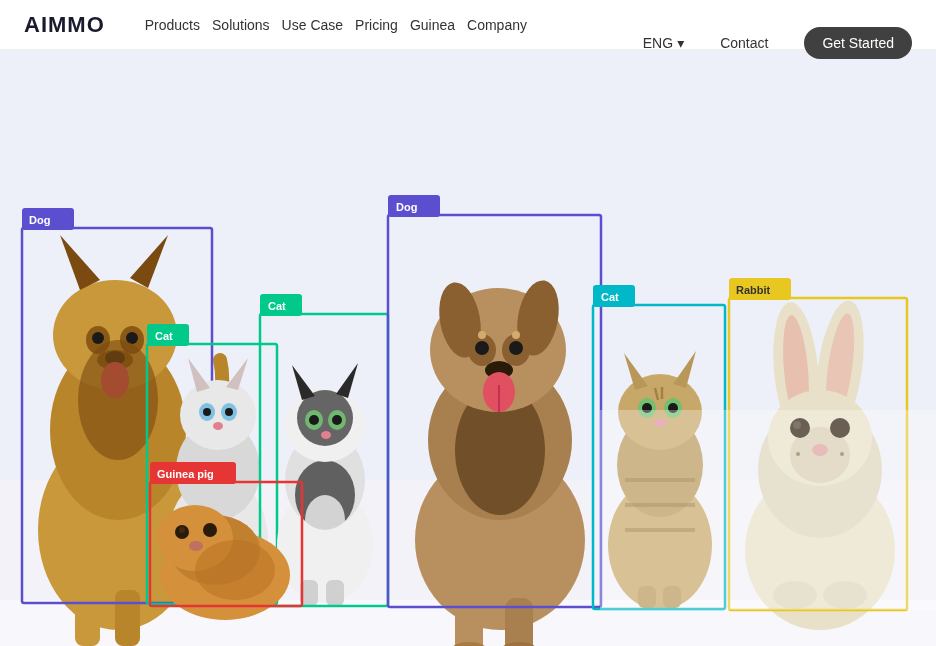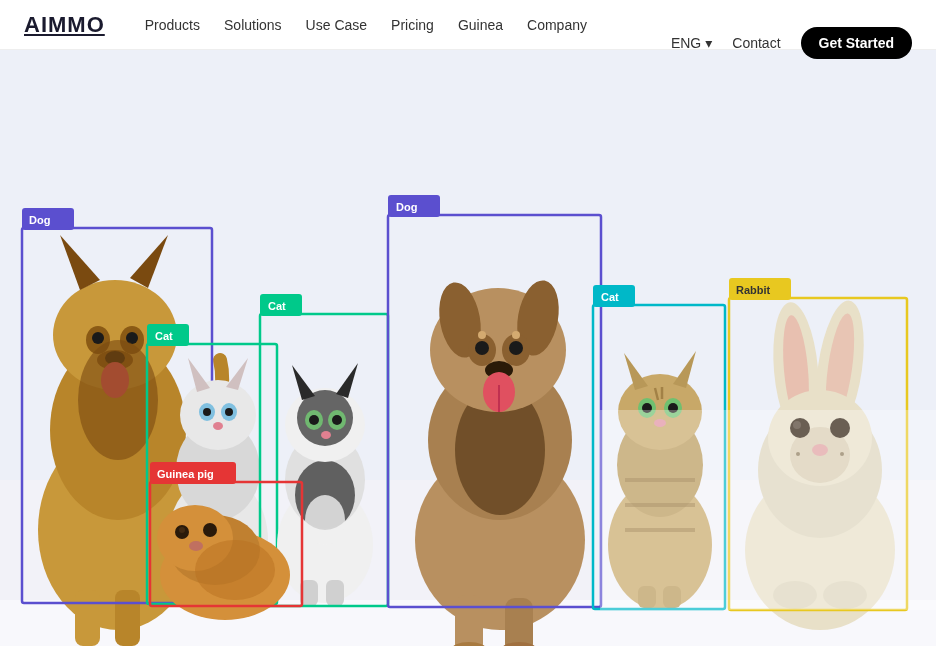--- a/index.html
+++ b/index.html
@@ -15,62 +15,61 @@
       border-bottom: 1px solid #eee;
       position: relative;
       z-index: 10;
     }
     .logo {
       font-size: 22px;
       font-weight: 800;
       color: #1a1a2e;
       letter-spacing: 1px;
       margin-right: 40px;
-      text-decoration: underline;
     }
     .nav-links {
       display: flex;
       align-items: center;
-      gap: 24px;
+      gap: 12px;
       flex: 1;
     }
     .nav-link {
       font-size: 14px;
       color: #333;
       cursor: pointer;
       text-decoration: none;
     }
     .nav-right {
       display: flex;
       align-items: center;
-      gap: 20px;
+      gap: 36px;
       margin-top: 36px;
     }
     .lang-selector {
       font-size: 14px;
       color: #333;
       cursor: pointer;
       display: flex;
       align-items: center;
       gap: 4px;
     }
     .contact-link {
       font-size: 14px;
       color: #333;
       cursor: pointer;
       text-align: center;
     }
     .get-started-btn {
-      background: #000000;
+      background: #404040;
       color: #fff;
       border: none;
       border-radius: 20px;
       padding: 8px 18px;
       font-size: 14px;
-      font-weight: 700;
+      font-weight: 400;
       cursor: pointer;
     }
 
     
     .hero {
       background: #eef0f8;
       width: 100%;
       height: 596px;
       position: relative;
       overflow: hidden;

